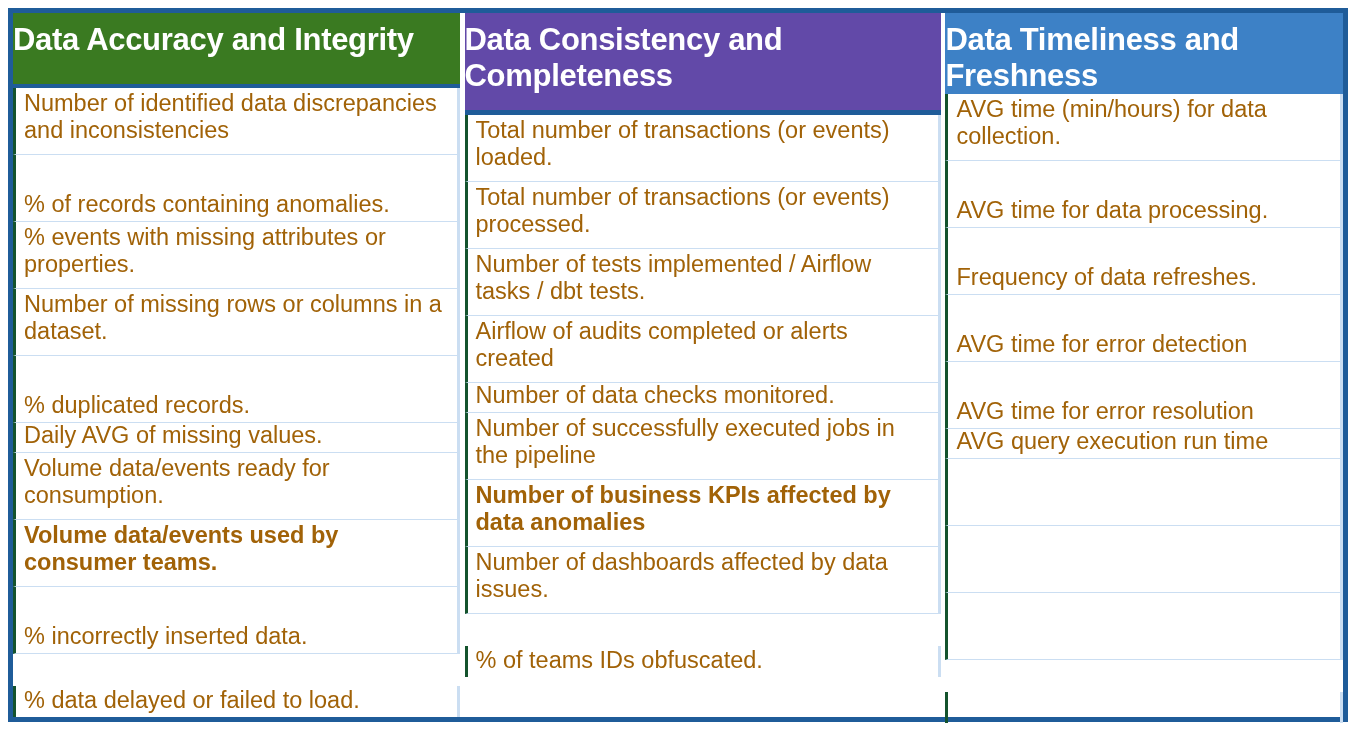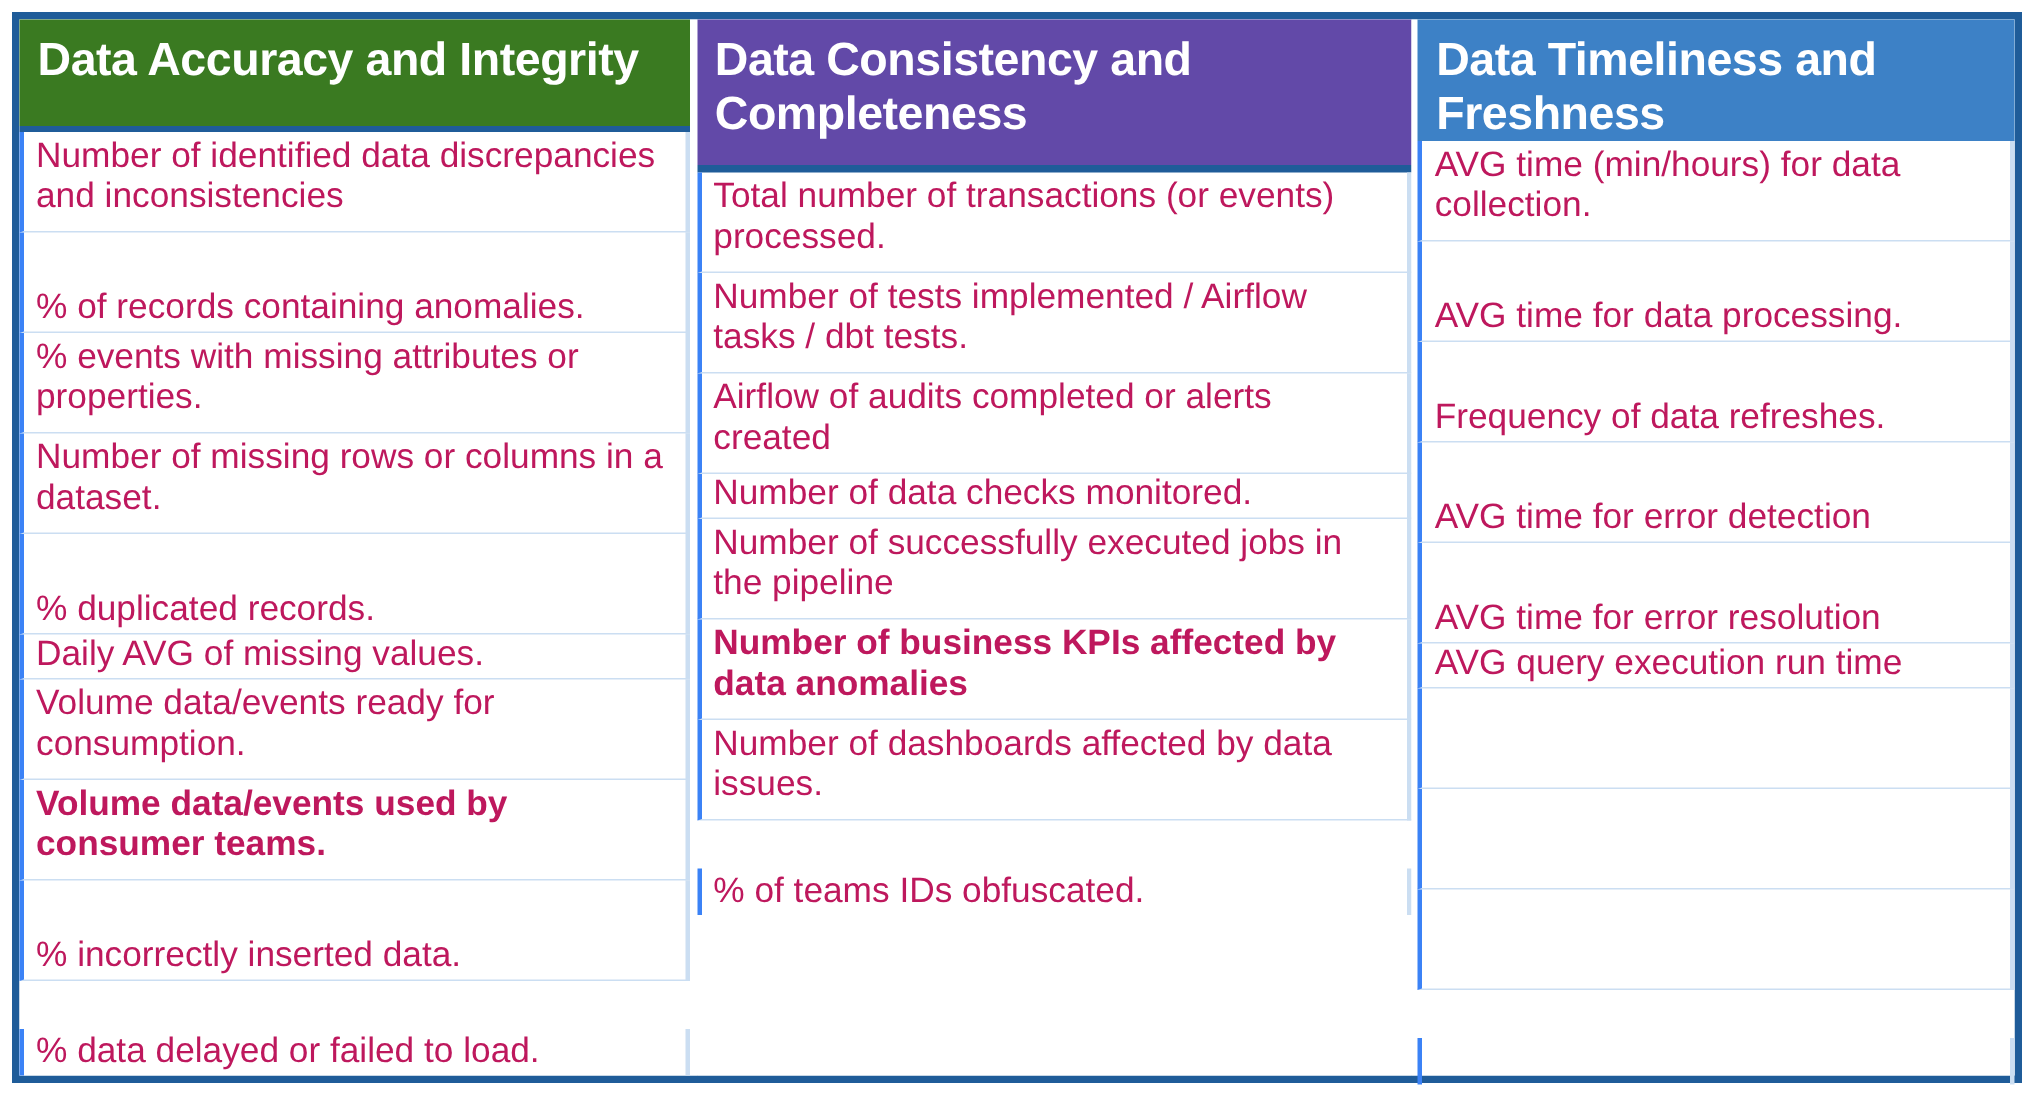--- a/index.html
+++ b/index.html
@@ -31,21 +31,21 @@
   .col-gap{width:5px;background:#ffffff;}
 
   .col-header{
     box-sizing:border-box;
     height:97px;
     color:#ffffff;
     font-weight:bold;
     font-size:31px;
     line-height:1.16;
     letter-spacing:-0.3px;
-    padding:9px 12px 0 12px;
+    padding:9px 12px 0 0;
     display:block;
     white-space:pre-line;
   }
   .hdr-green{background:#3A7A21;}
   .hdr-purple{background:#6249A8;}
   .hdr-blue{background:#3D81C6;}
 
   .hdr-sep{
     height:5px;
     background:#1F5C99;
@@ -53,26 +53,26 @@
   }
 
   .cells{
     display:flex;
     flex-direction:column;
     flex:1 1 auto;
   }
   .cell{
     box-sizing:border-box;
     border-bottom:1px solid #CBDEF2;
-    border-left:3px solid #3b82f6;
+    border-left:3px solid #14532d;
     border-right:3px solid #CBDEF2;
     padding:2px 5px 3px 8px;
     font-size:23.5px;
     line-height:1.16;
-    color:#be185d;
+    color:#a16207;
     display:flex;
     align-items:flex-end;
     overflow:hidden;
     white-space:pre-line;
   }
   .cell.top{align-items:flex-start;}
   .cell:last-child{border-bottom:none;margin-top:32px;}
 
   
   .h1{height:67px;}
@@ -107,20 +107,21 @@
       <div class="cell h10">% data delayed or failed to load.</div>
     </div>
   </div>
 
   <div class="col-gap"></div>
 
   <div class="column col-1">
     <div class="col-header hdr-purple">Data Consistency and Completeness</div>
     <div class="hdr-sep"></div>
     <div class="cells">
+      <div class="cell top h2">Total number of transactions (or events) loaded.</div>
       <div class="cell top h3">Total number of transactions (or events) processed.</div>
       <div class="cell top h4">Number of tests implemented / Airflow tasks / dbt tests.</div>
       <div class="cell top h5">Airflow of audits completed or alerts created</div>
       <div class="cell h6">Number of data checks monitored.</div>
       <div class="cell top h7">Number of successfully executed jobs in the pipeline</div>
       <div class="cell top h8">Number of business KPIs affected by data anomalies</div>
       <div class="cell top h9">Number of dashboards affected by data issues.</div>
       <div class="cell h10">% of teams IDs obfuscated.</div>
     </div>
   </div>

